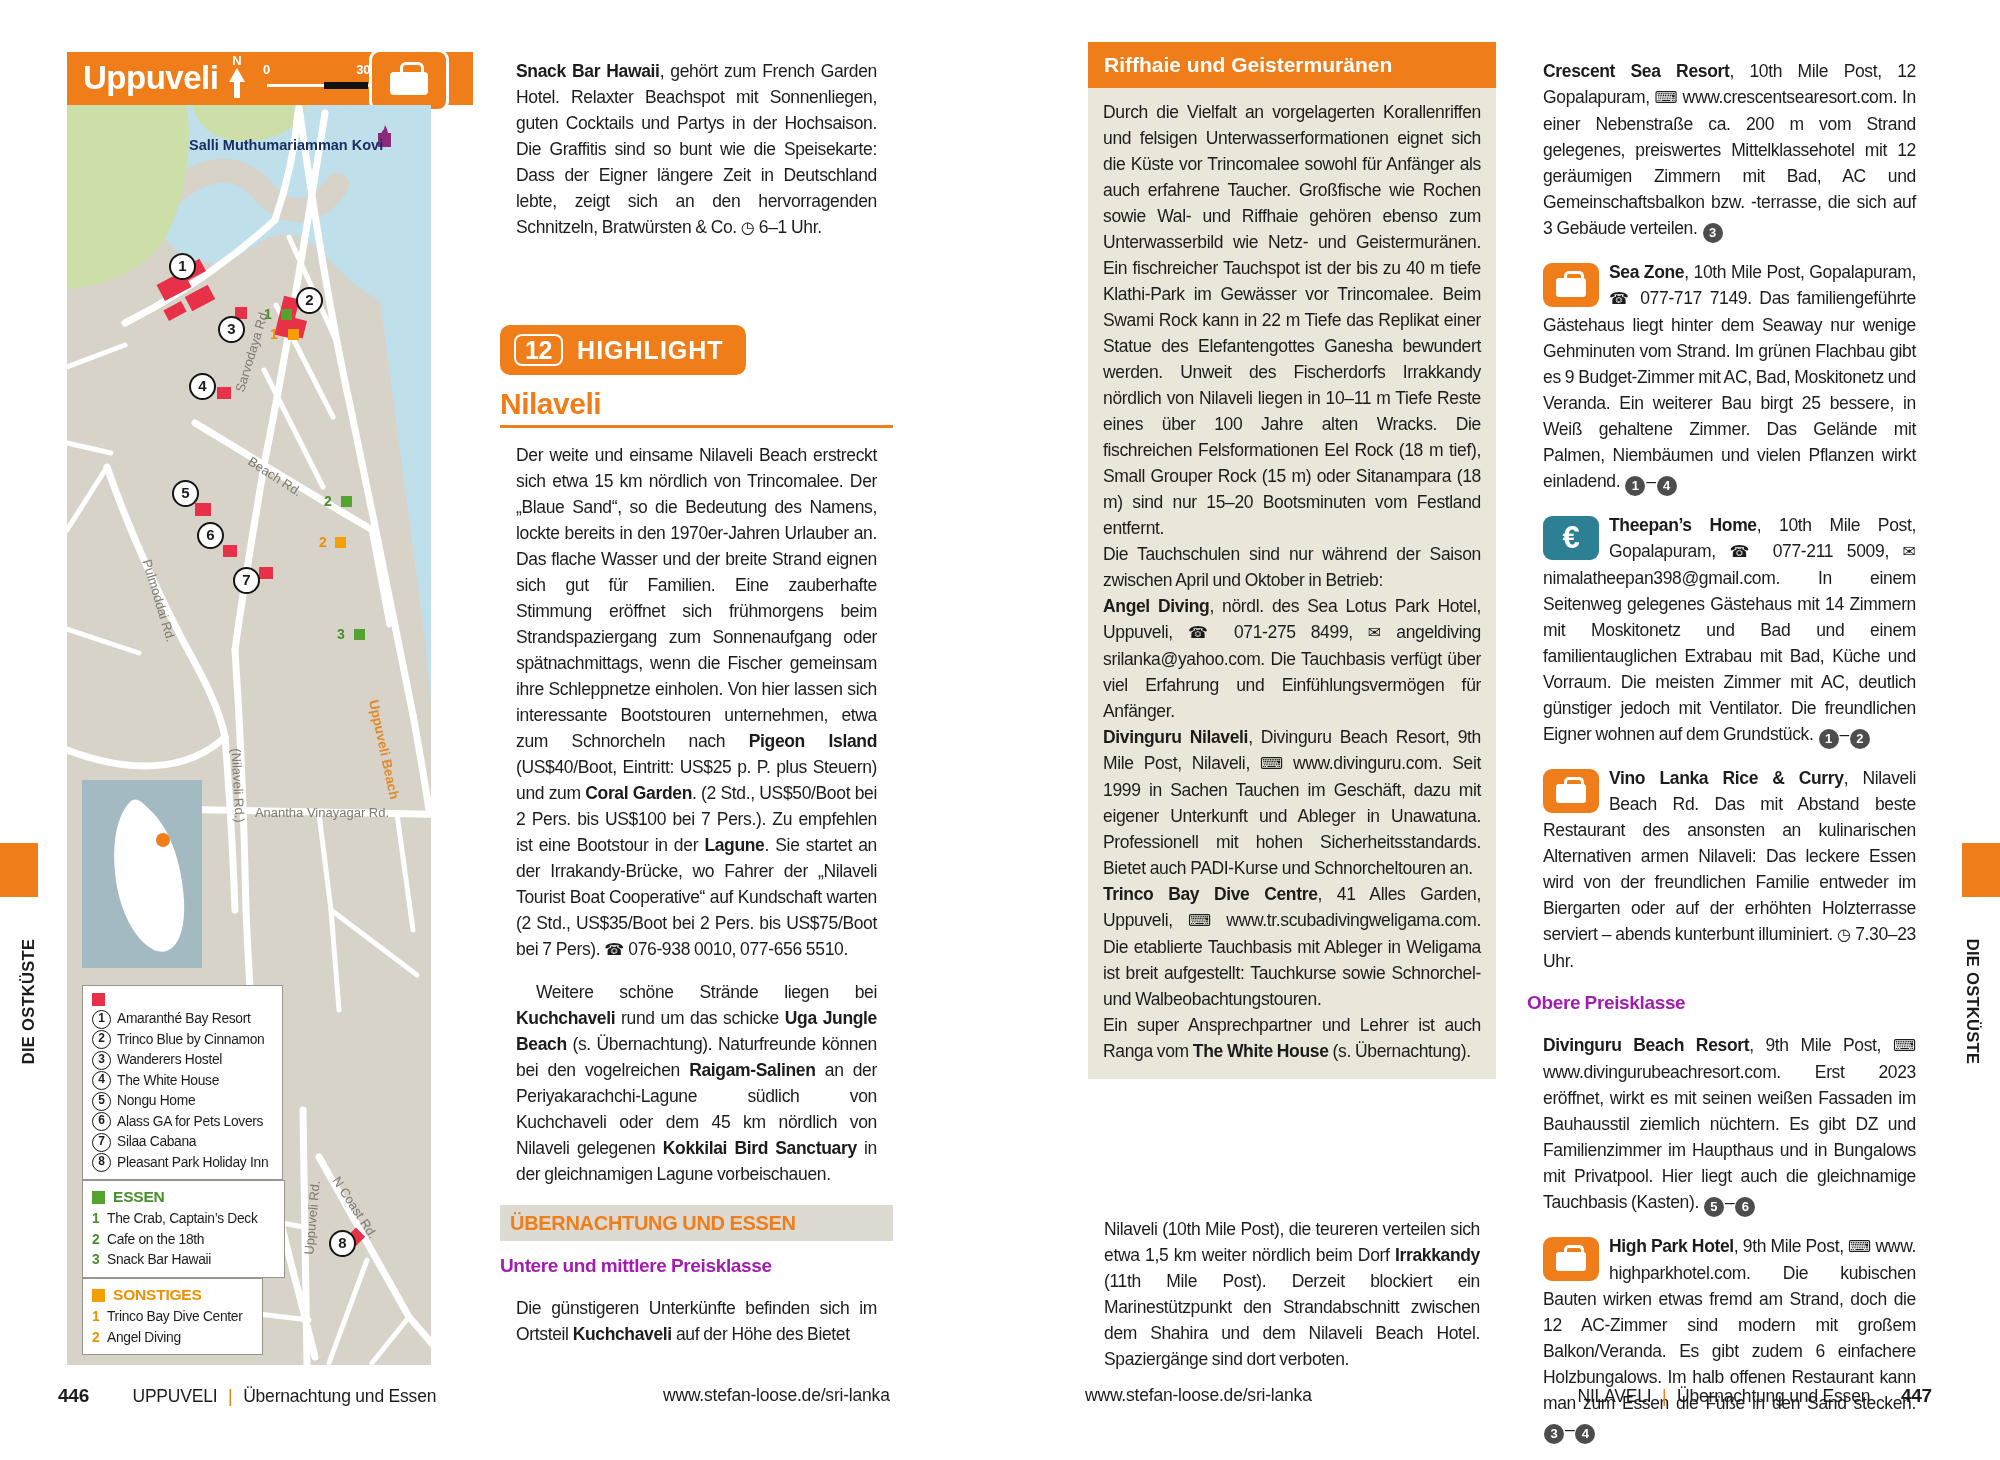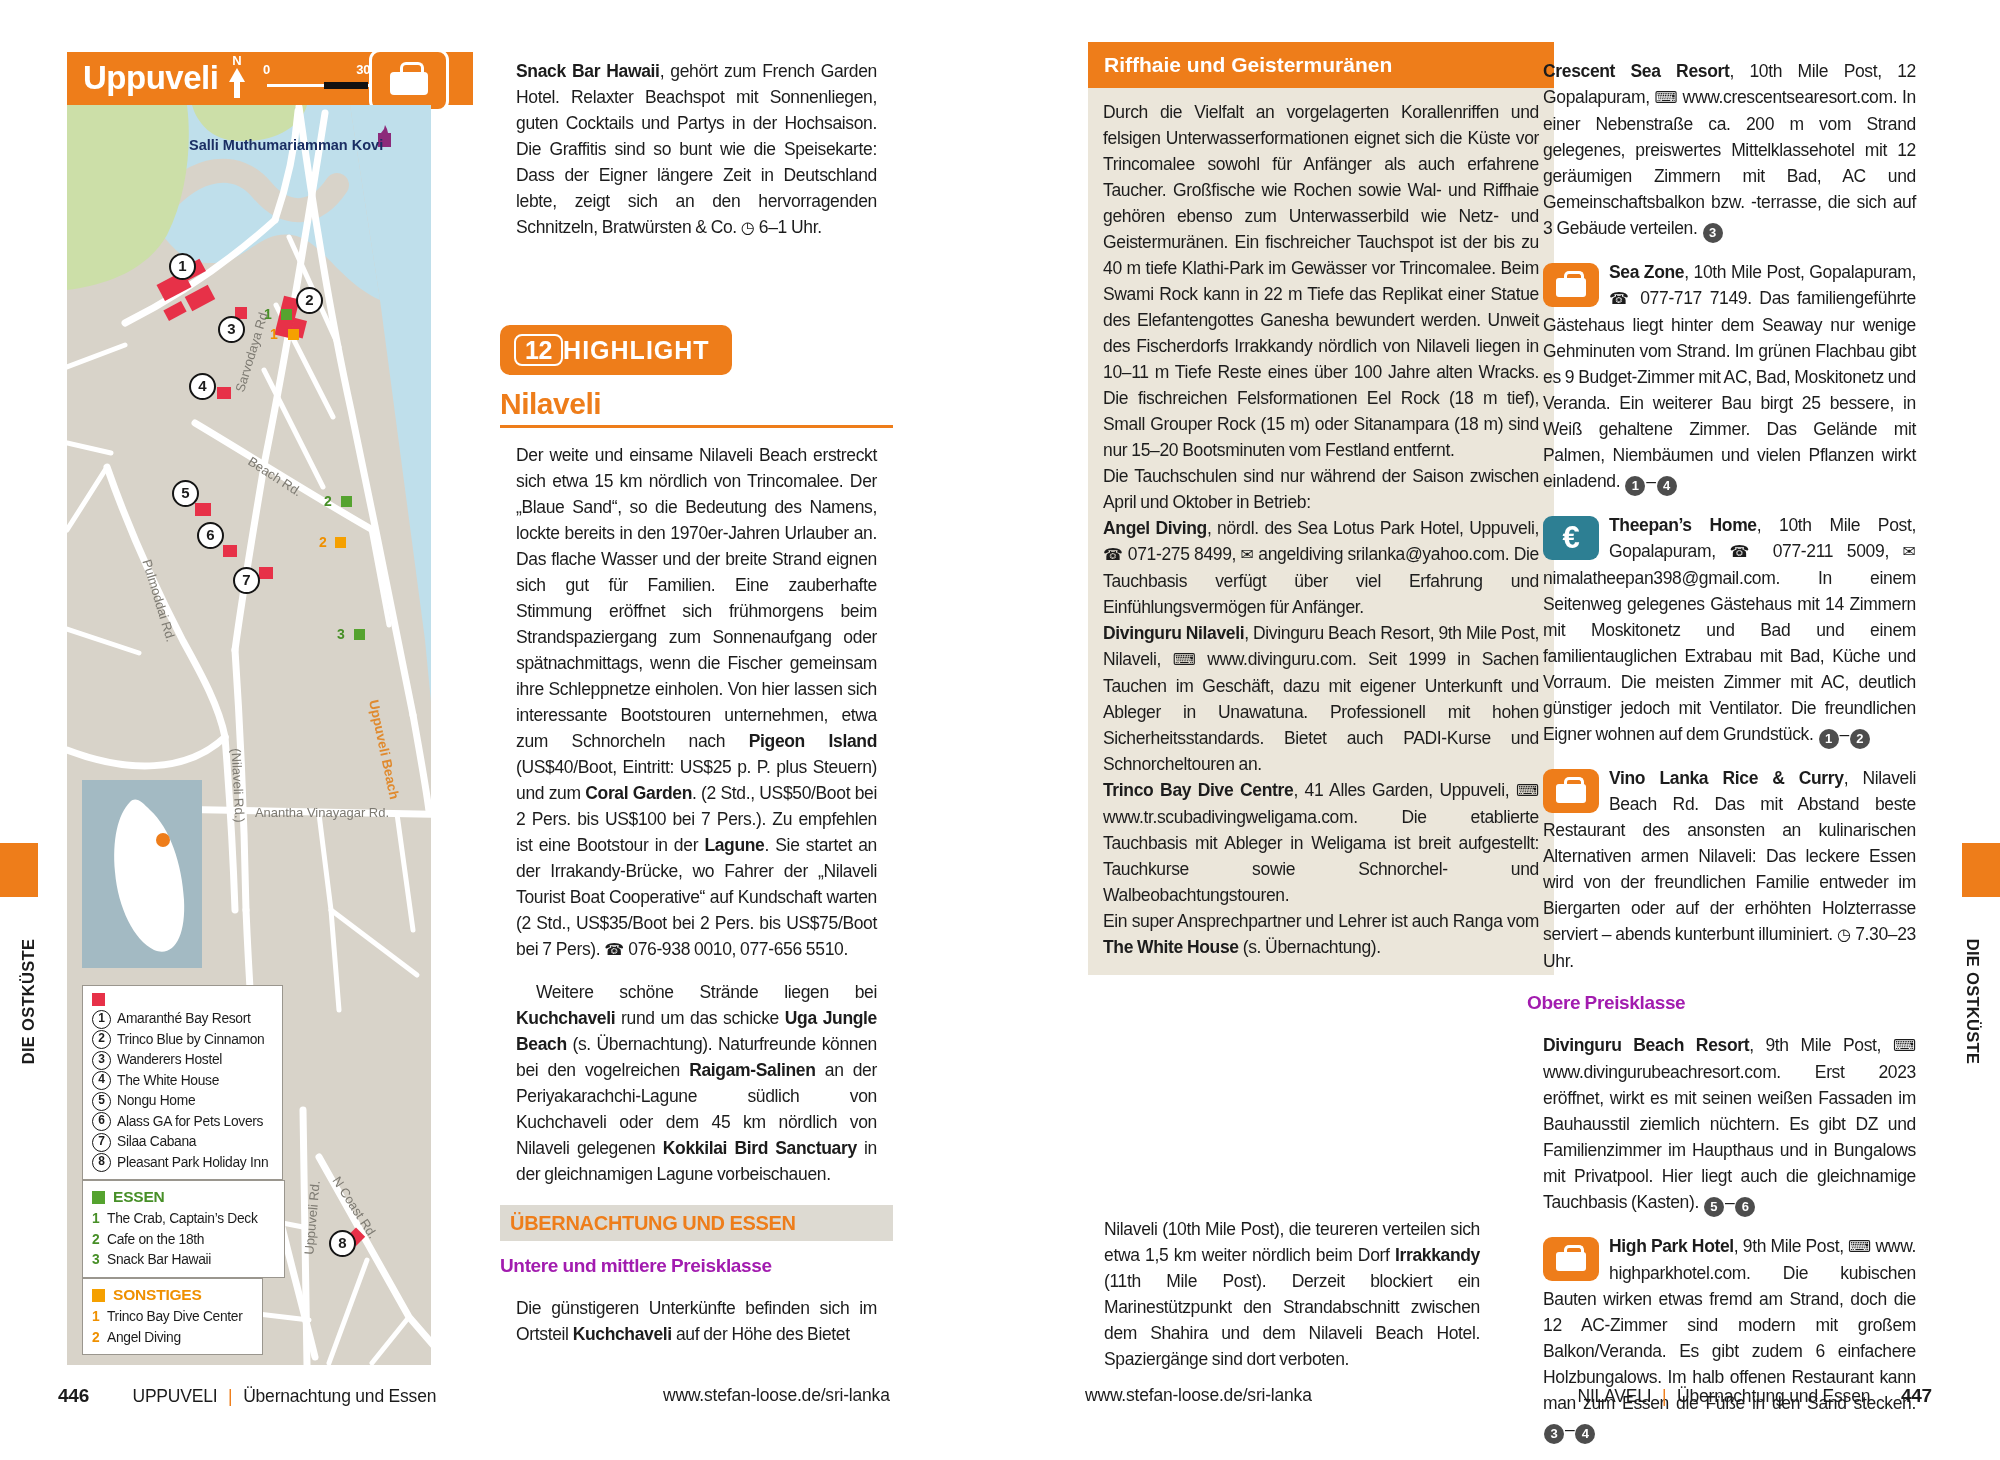--- a/index.html
+++ b/index.html
@@ -8,31 +8,31 @@
   .b{font-weight:700;}
   
   .tcol{position:absolute;text-align:justify;font-size:17.5px;line-height:26px;letter-spacing:-0.35px;word-spacing:-0.5px;}
   .tcol p{margin:16px;}
   .indent{text-indent:20px;}
   .ticon{font-family:"DejaVu Sans",sans-serif;font-size:16px;letter-spacing:0;}
   .nbadge{display:inline-block;width:20px;height:20px;border-radius:50%;background:#4d4d4d;color:#fff;
           font-size:13px;font-weight:700;text-align:center;line-height:20px;vertical-align:-3px;margin:0 1px;
           letter-spacing:0;text-indent:0;}
   
-  .hl-badge{display:flex;align-items:center;width:fit-content;background:#ee7d1a;color:#fff;
+  .hl-badge{display:flex;align-items:center;gap:14px;width:fit-content;background:#ee7d1a;color:#fff;
             border-radius:10px;padding:9px 22px 9px 14px;margin-top:84px;}
   .hl-num{border:2.5px solid #fff;border-radius:8px;padding:1px 9px;font-size:25px;font-weight:700;}
   .hl-lab{font-size:25px;font-weight:700;letter-spacing:1px;}
   .h-orange{color:#ee7d1a;font-weight:700;font-size:30px;margin-top:16px;letter-spacing:-0.5px;}
   .h-rule{height:3px;background:#ee7d1a;margin-top:8px;}
   .sect-bar{background:#dddad2;color:#ee7d1a;font-weight:700;font-size:20px;letter-spacing:-0.3px;
             padding:5px 10px;margin-top:18px;}
   .subhead{color:#a21caf;font-weight:700;font-size:19px;margin-top:12px;margin-bottom:4px;}
   
-  .infobox{position:absolute;left:1088px;top:42px;width:466px;}
+  .infobox{position:absolute;left:1088px;top:42px;width:408px;}
   .infobox-head{background:#ee7d1a;color:#fff;font-weight:700;font-size:21px;padding:11px 16px;}
   .infobox-body{background:#ebe6da;padding:11px 15px 15px 15px;text-align:justify;
                 font-size:17.5px;line-height:26px;letter-spacing:-0.35px;word-spacing:-0.5px;}
   .infobox-body p{margin:0;}
   
   .case{position:relative;background:#ee7d1a;border-radius:9px;width:56px;height:44px;float:left;margin:4px 10px 2px 0;}
   .case::before{content:"";position:absolute;left:13px;top:15px;width:30px;height:19px;background:#fff;border-radius:3px;}
   .case::after{content:"";position:absolute;left:21px;top:8px;width:14px;height:10px;border:3px solid #fff;border-bottom:none;border-radius:5px 5px 0 0;}
   .euroic{float:left;width:56px;height:44px;background:#2d7f93;border-radius:9px;color:#fff;font-size:31px;
           font-weight:700;text-align:center;line-height:44px;margin:4px 10px 2px 0;}

